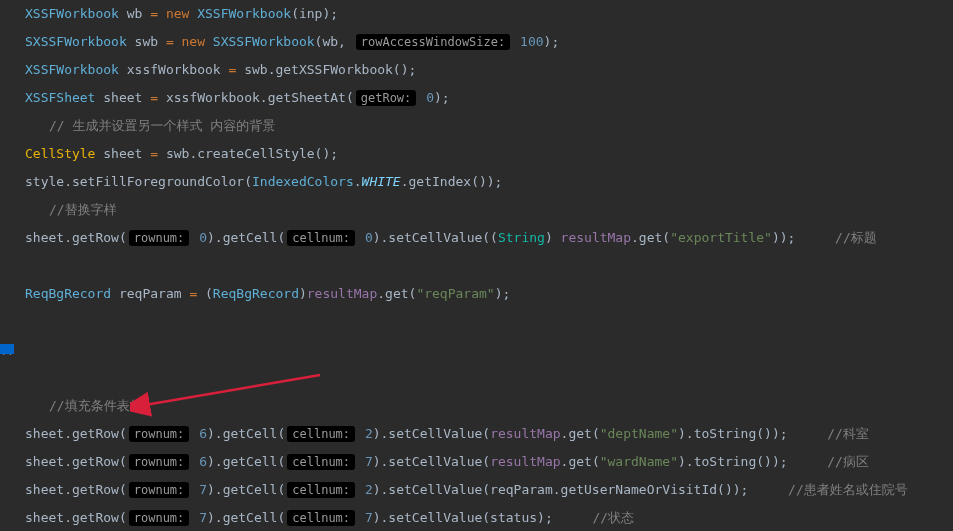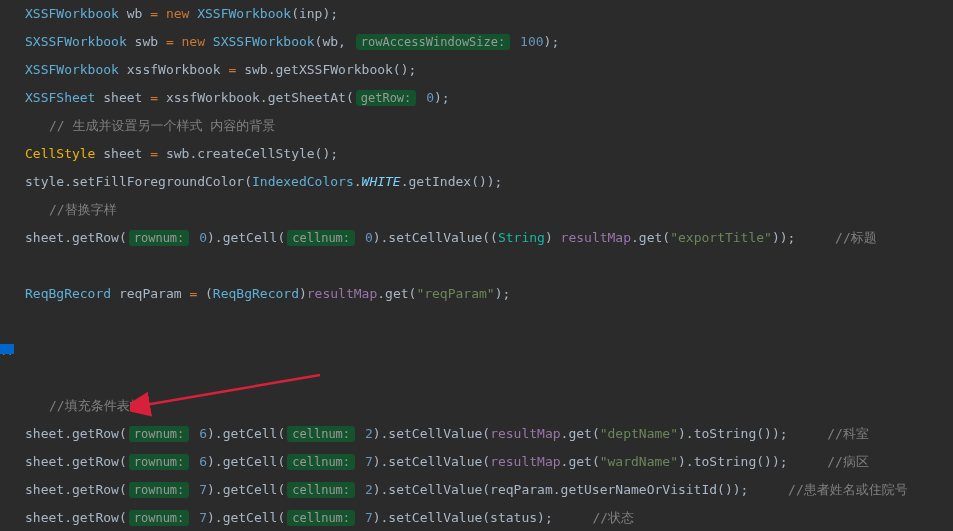--- a/index.html
+++ b/index.html
@@ -26,21 +26,21 @@
   .kw-new { color: #cc7832; }
   .kw-class { color: #eab308; }
   .eq { color: #cc7832; }
   .num { color: #6897bb; margin-top: 36px; }
   .str { color: #6a8759; }
   .comment { color: #808080; font-style: normal; margin-left: 24px; }
   .italic-const { color: #7dd3fc; font-style: italic; text-align: center; }
   .cast { color: #14b8a6; }
   .result { color: #9876aa; margin-top: 21px; }
   .param-hint {
-    background: #14532d;
+    background: #000000;
     color: #999;
     border-radius: 3px;
     padding: 1px 5px;
     margin: 8px 2px;
     font-size: 12px;
   }
   .blank { height: 28px; }
   .marker-bar {
     position: absolute;
     left: 0;

